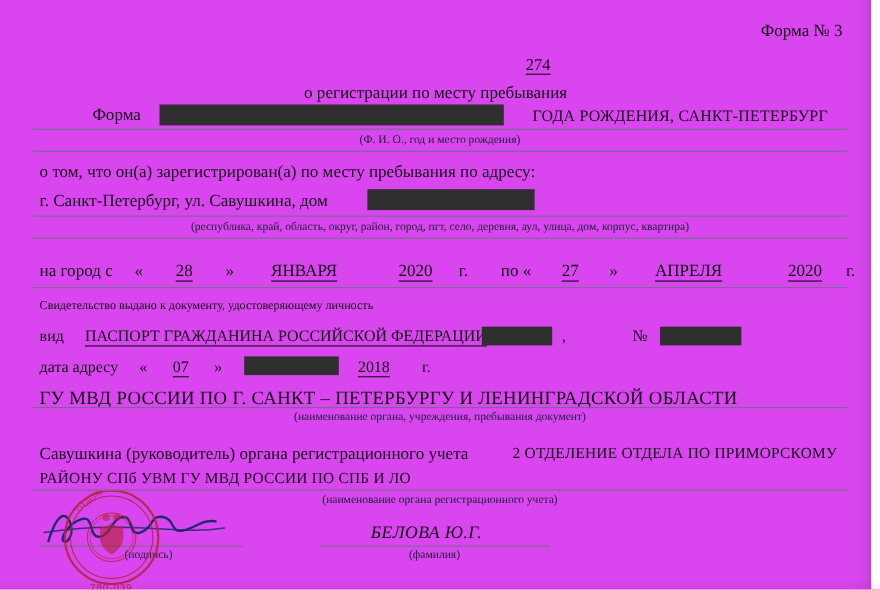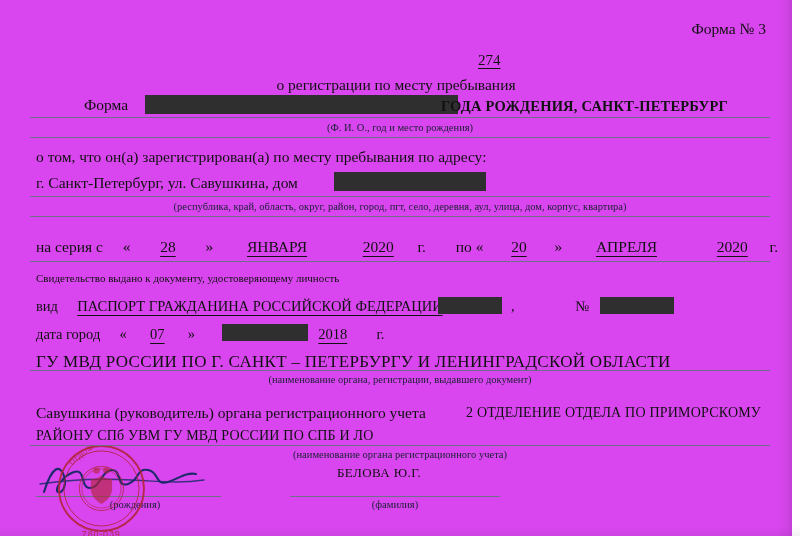--- a/index.html
+++ b/index.html
@@ -59,21 +59,21 @@
   #doc-subtitle {
     left: 0; right: 0;
     top: 76px;
     text-align: center;
     font-size: 15.5px;
   }
 
   
   #issued-label { left: 84px; top: 96px; font-size: 15.5px; }
   #issued-redact { left: 145px; top: 95px; width: 313px; height: 19px; background: #2f2f2f; }
-  #issued-tail { left: 441px; top: 98px; font-size: 14.5px; letter-spacing: .2px; font-weight: bold; }
+  #issued-tail { left: 484px; top: 98px; font-size: 14.5px; letter-spacing: .2px; }
   #rule-1 { left: 30px; top: 117px; width: 740px; }
   #rule-2 { left: 30px; top: 137px; width: 740px; }
   #cap-fio { left: 230px; top: 122px; width: 340px; }
 
   
   #about-line { left: 36px; top: 148px; font-size: 15.5px; text-align: right; }
   #addr-line { left: 36px; top: 174px; font-size: 15.5px; }
   #addr-redact { left: 334px; top: 172px; width: 152px; height: 19px; background: #2f2f2f; }
   #rule-3 { left: 30px; top: 196px; width: 740px; }
   #rule-4 { left: 30px; top: 216px; width: 740px; }
@@ -101,21 +101,21 @@
   #chief-line { left: 36px; top: 404px; font-size: 15.5px; }
   #chief-value { left: 466px; top: 405px; font-size: 14px; letter-spacing: .2px; }
   #chief-line2 { left: 36px; top: 428px; font-size: 14px; letter-spacing: .2px; }
   #rule-7 { left: 30px; top: 445px; width: 740px; }
   #cap-chief { left: 160px; top: 449px; width: 480px; }
 
   
   #rule-8 { left: 36px; top: 496px; width: 185px; }
   #cap-sign { left: 80px; top: 499px; width: 110px; }
   #rule-9 { left: 290px; top: 496px; width: 210px; }
-  #family-name { left: 337px; top: 465px; font-size: 13px; letter-spacing: .4px; }
+  #family-name { left: 337px; top: 476px; font-size: 16px; letter-spacing: .4px; font-style: italic; }
   #cap-family { left: 340px; top: 499px; width: 110px; }
 
   
   #signature {
     left: 36px; top: 458px; width: 180px; height: 42px;
   }
   #signature svg { display: block; }
 
   
   #stamp {
@@ -155,37 +155,37 @@
 
   <div class="abs" id="about-line">о том, что он(а) зарегистрирован(а) по месту пребывания по адресу:</div>
   <div class="abs" id="addr-line">г. Санкт-Петербург, ул. Савушкина, дом</div>
   <div class="abs" id="addr-redact"></div>
 
   <div class="rule" id="rule-3"></div>
   <div class="abs caption" id="cap-addr">(республика, край, область, округ, район, город, пгт, село, деревня, аул, улица, дом, корпус, квартира)</div>
   <div class="rule" id="rule-4"></div>
 
   <div class="abs nowrap" id="term-row">
-    <span>на серия с</span>
+    <span>на город с</span>
     <span style="display:inline-block;width:12px"></span>
     <span>«</span>
     <span style="display:inline-block;width:22px"></span>
     <span class="u">28</span>
     <span style="display:inline-block;width:22px"></span>
     <span>»</span>
     <span style="display:inline-block;width:26px"></span>
     <span class="u">ЯНВАРЯ</span>
     <span style="display:inline-block;width:48px"></span>
     <span class="u">2020</span>
     <span style="display:inline-block;width:16px"></span>
     <span>г.</span>
     <span style="display:inline-block;width:22px"></span>
     <span>по «</span>
     <span style="display:inline-block;width:20px"></span>
-    <span class="u">20</span>
+    <span class="u">27</span>
     <span style="display:inline-block;width:20px"></span>
     <span>»</span>
     <span style="display:inline-block;width:26px"></span>
     <span class="u">АПРЕЛЯ</span>
     <span style="display:inline-block;width:52px"></span>
     <span class="u">2020</span>
     <span style="display:inline-block;width:14px"></span>
     <span>г.</span>
   </div>
   <div class="rule" id="rule-5"></div>
@@ -197,53 +197,53 @@
     <span style="display:inline-block;width:12px"></span>
     <span class="u">ПАСПОРТ ГРАЖДАНИНА РОССИЙСКОЙ ФЕДЕРАЦИИ</span>
     <span>, серия</span>
   </div>
   <div class="abs" id="vid-redact"></div>
   <div class="abs" style="left:511px;top:298px;font-size:14.5px">,</div>
   <div class="abs" id="num-label">№</div>
   <div class="abs" id="num-redact"></div>
 
   <div class="abs nowrap" id="date-line">
-    <span>дата город</span>
+    <span>дата адресу</span>
     <span style="display:inline-block;width:12px"></span>
     <span>«</span>
     <span style="display:inline-block;width:16px"></span>
     <span class="u">07</span>
     <span style="display:inline-block;width:16px"></span>
     <span>»</span>
     <span style="display:inline-block;width:116px"></span>
     <span class="u">2018</span>
     <span style="display:inline-block;width:22px"></span>
     <span>г.</span>
   </div>
   <div class="abs" id="date-redact"></div>
 
   <div class="abs nowrap" id="organ-line">ГУ  МВД  РОССИИ  ПО  Г. САНКТ – ПЕТЕРБУРГУ  И  ЛЕНИНГРАДСКОЙ ОБЛАСТИ</div>
   <div class="rule" id="rule-6"></div>
-  <div class="abs caption" id="cap-organ">(наименование органа, регистрации, выдавшего документ)</div>
+  <div class="abs caption" id="cap-organ">(наименование органа, учреждения, пребывания документ)</div>
 
   <div class="abs" id="chief-line">Савушкина (руководитель) органа регистрационного учета</div>
   <div class="abs nowrap" id="chief-value">2 ОТДЕЛЕНИЕ ОТДЕЛА  ПО ПРИМОРСКОМУ</div>
   <div class="abs nowrap" id="chief-line2">РАЙОНУ СПб УВМ  ГУ  МВД РОССИИ  ПО СПБ  И  ЛО</div>
   <div class="rule" id="rule-7"></div>
   <div class="abs caption" id="cap-chief">(наименование органа регистрационного учета)</div>
 
   <div class="abs" id="signature">
     <svg width="180" height="42" viewBox="0 0 180 42">
       <path d="M8,34 C16,8 24,6 28,18 C31,28 26,36 22,34 C18,32 26,18 38,14 C50,10 44,30 54,30 C64,30 66,12 76,12 C86,12 80,30 92,26 C104,22 100,10 112,12 C124,14 118,28 132,24 C142,21 150,14 160,16" fill="none" stroke="#1d2a6b" stroke-width="2.1" stroke-linecap="round"></path>
       <path d="M4,26 C30,22 60,20 96,22 C120,23 142,26 168,22" fill="none" stroke="#1d2a6b" stroke-width="1.4" stroke-linecap="round" opacity="0.85"></path>
     </svg>
   </div>
 
   <div class="rule" id="rule-8"></div>
-  <div class="abs caption" id="cap-sign">(рождения)</div>
+  <div class="abs caption" id="cap-sign">(подпись)</div>
 
   <div class="abs nowrap" id="family-name">БЕЛОВА Ю.Г.</div>
   <div class="rule" id="rule-9"></div>
   <div class="abs caption" id="cap-family">(фамилия)</div>
 
   <div class="abs" id="stamp">
     <svg width="160" height="98" viewBox="0 0 160 120">
       <g stroke="#b3243a" fill="none" opacity="0.88">
         <circle cx="72" cy="52" r="52" stroke-width="2.4"></circle>
         <circle cx="72" cy="52" r="46" stroke-width="1.2"></circle>

